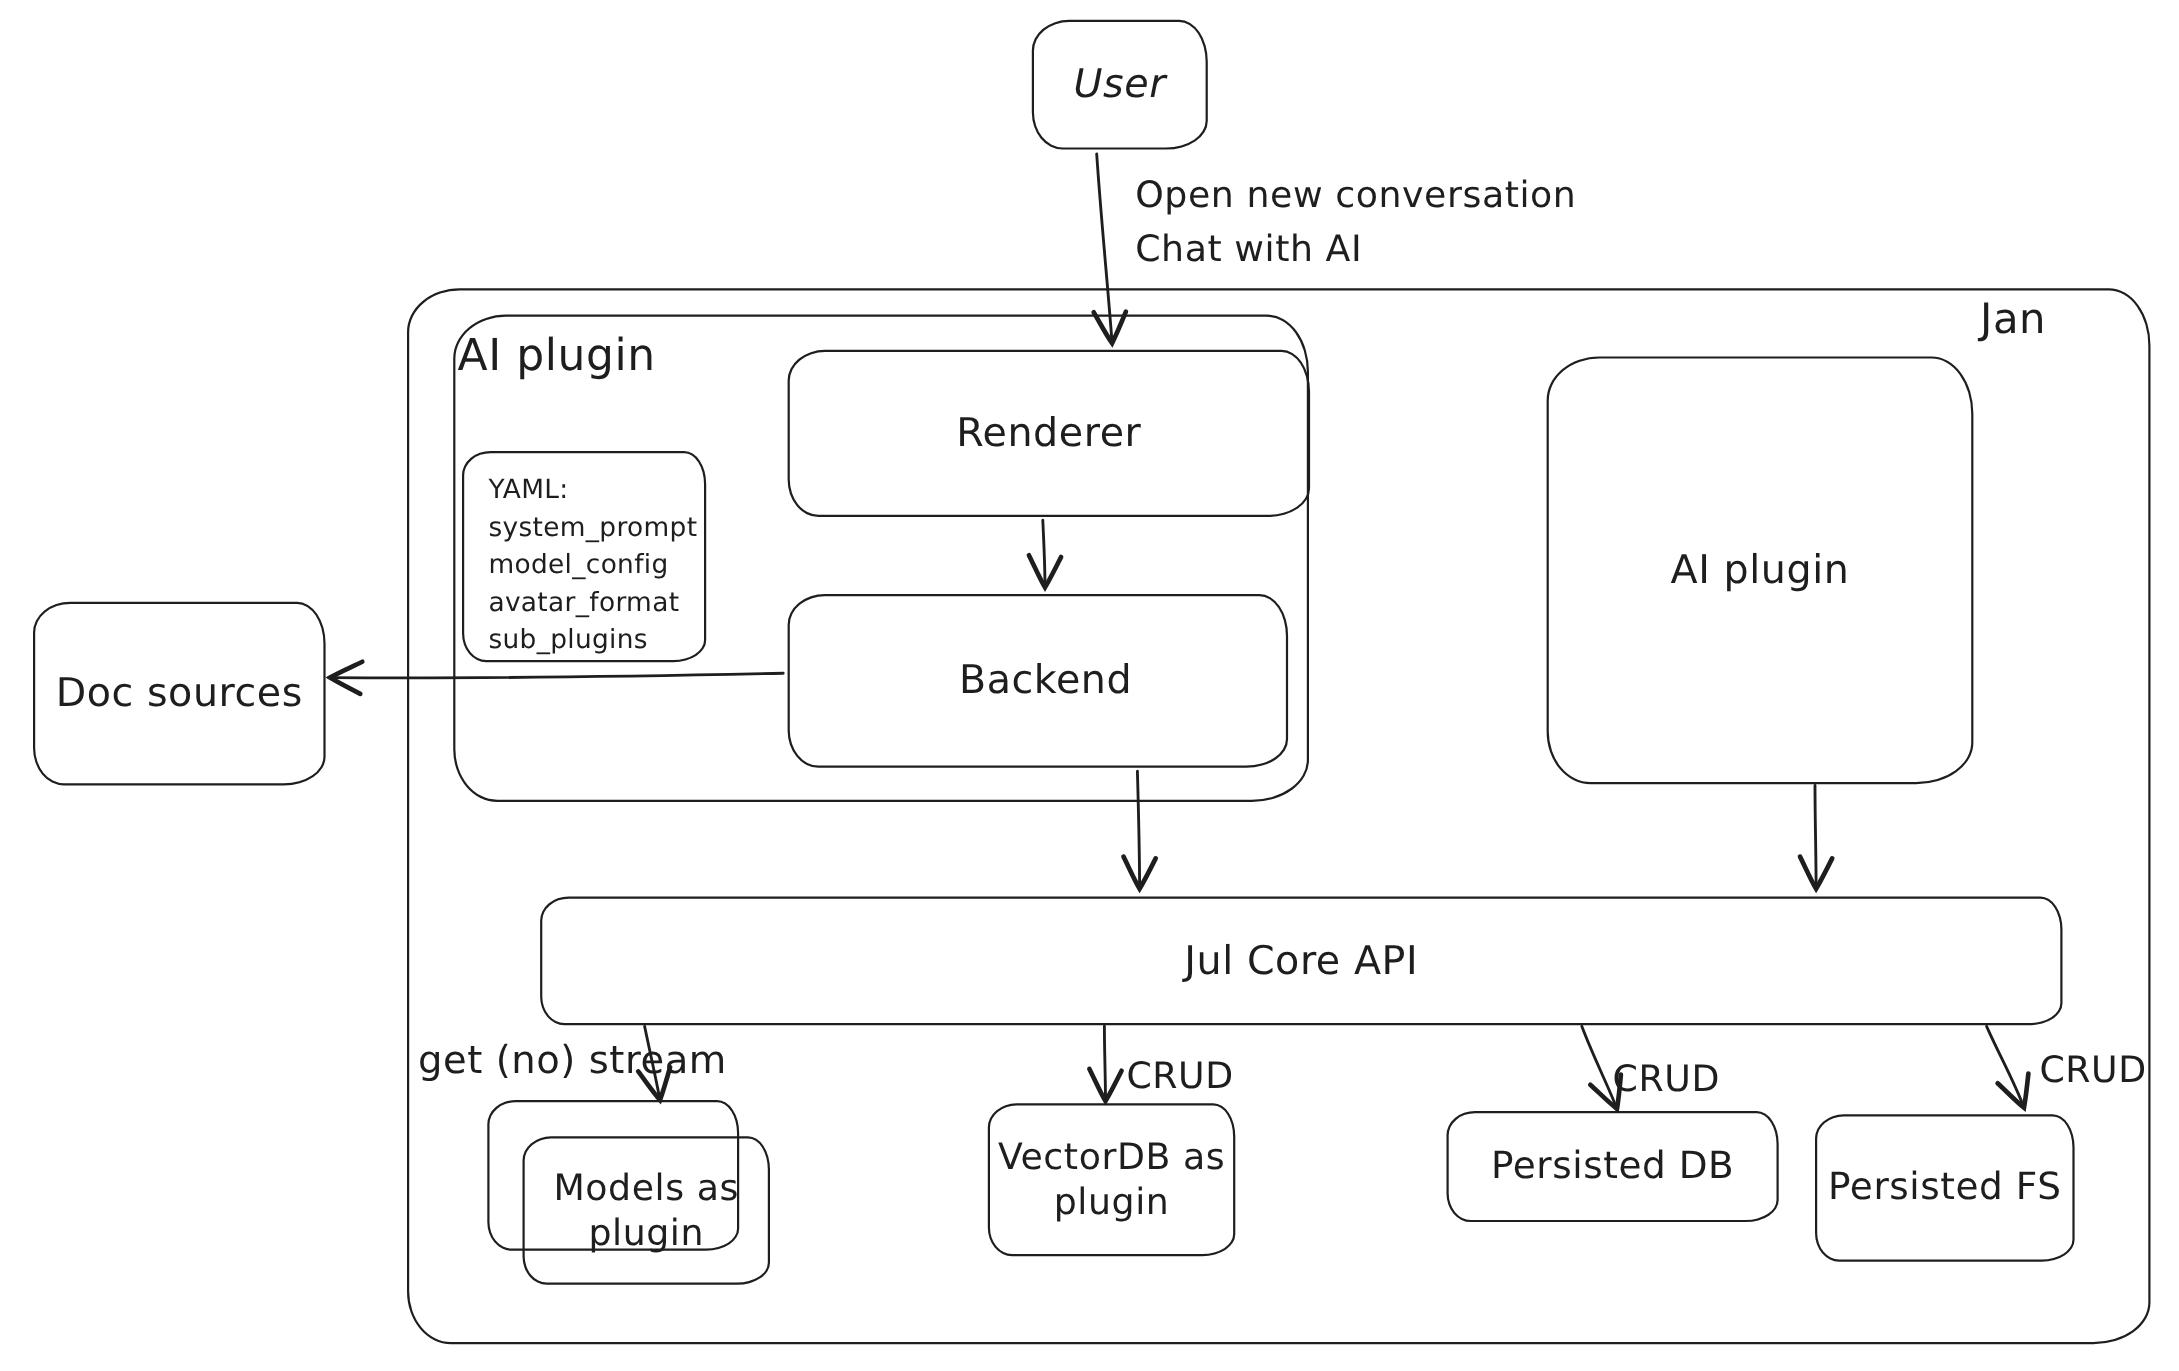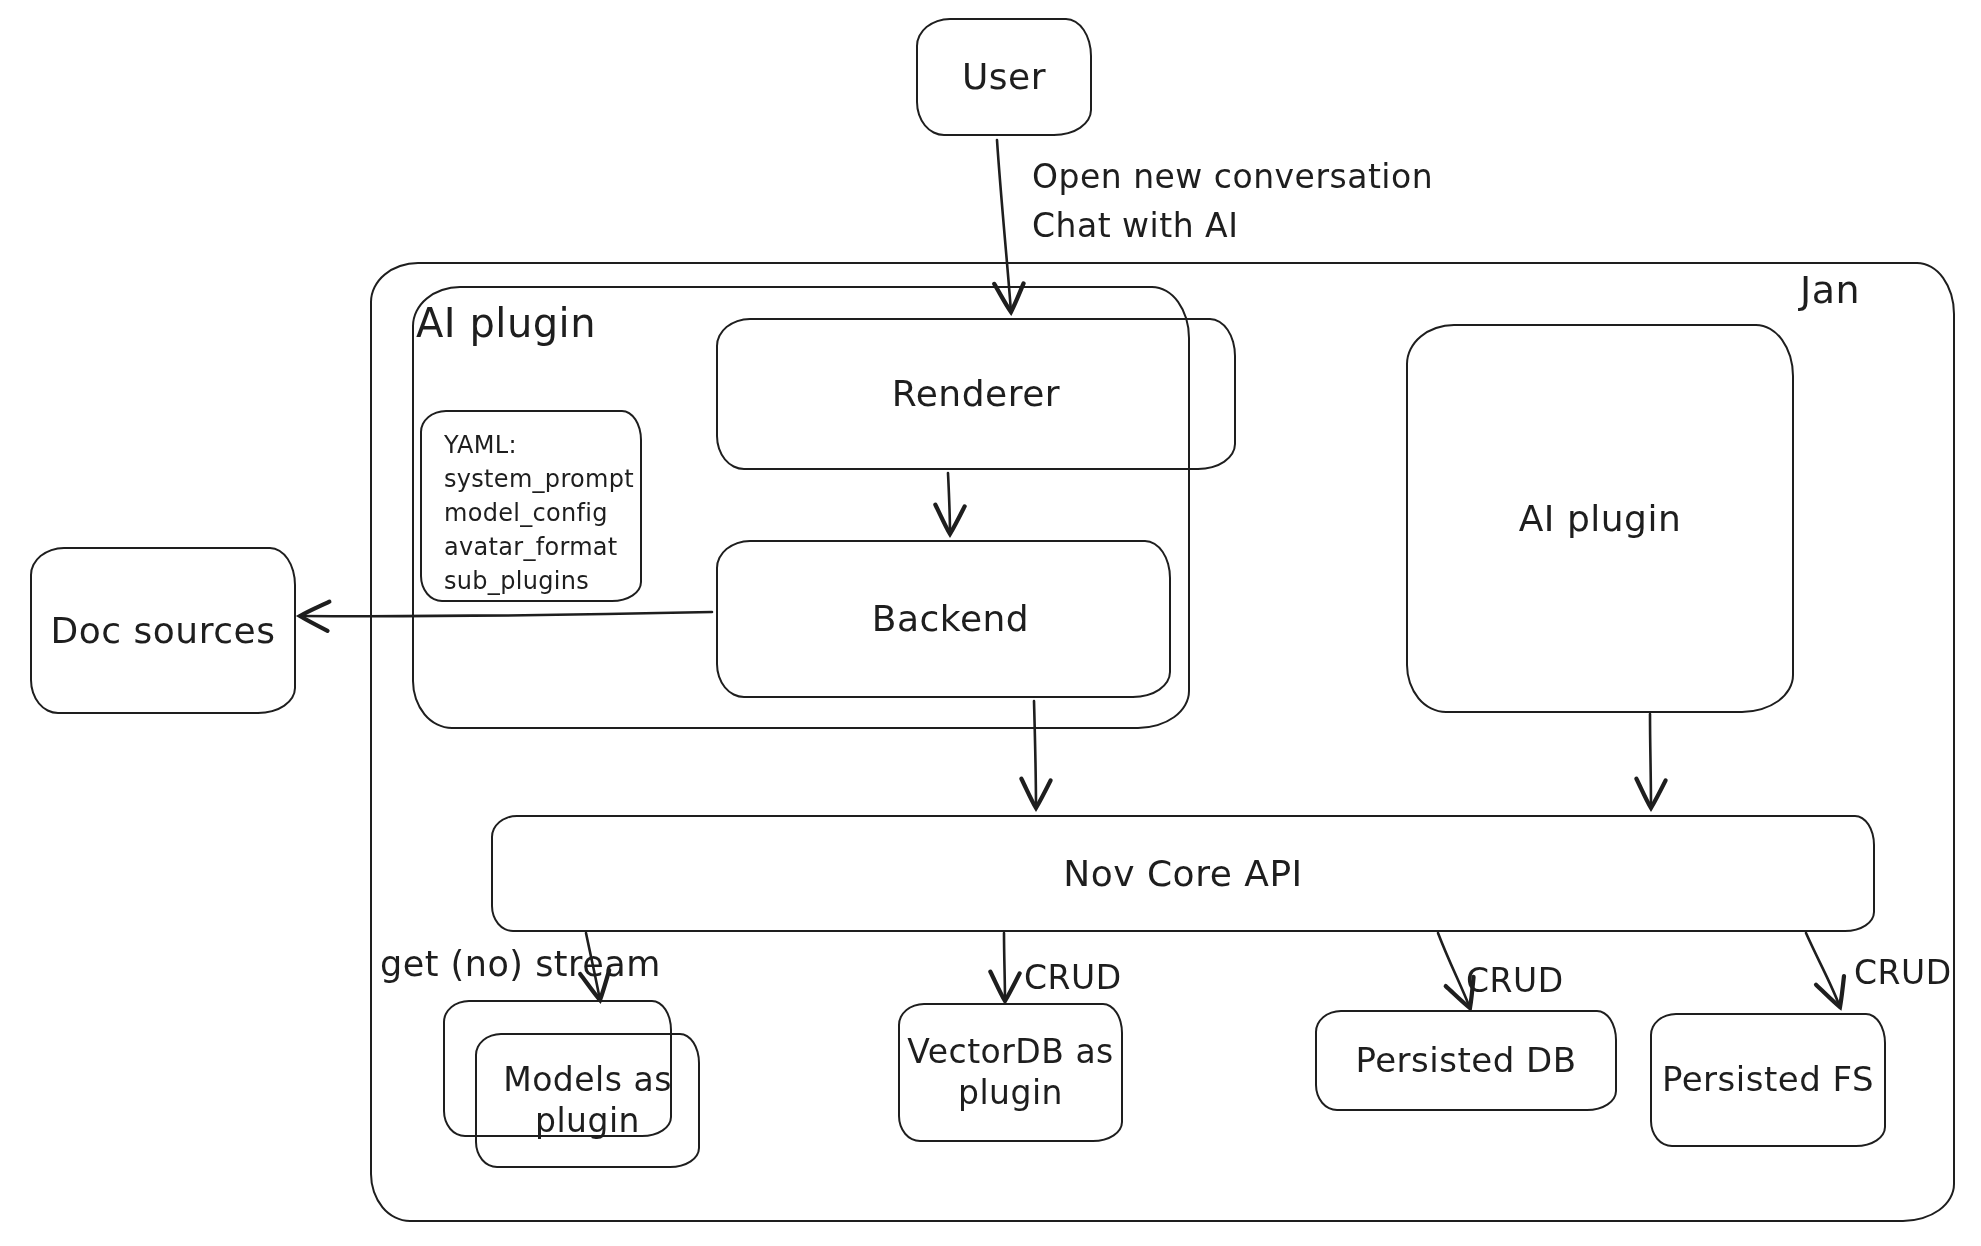--- a/index.html
+++ b/index.html
@@ -82,59 +82,59 @@
     <path d="M 948 473 C 949 494, 950 514, 950 534" marker-end="url(#ah)"></path>
     <path d="M 1034 701 C 1035 738, 1036 772, 1036 808" marker-end="url(#ah)"></path>
     <path d="M 712 612 C 575 615, 440 617, 300 616" marker-end="url(#ah)"></path>
     <path d="M 1650 714 C 1650 746, 1651 776, 1651 808" marker-end="url(#ah)"></path>
     <path d="M 586 933 C 591 957, 596 979, 600 1000" marker-end="url(#ah)"></path>
     <path d="M 1004 933 C 1004 957, 1005 979, 1005 1001" marker-end="url(#ah)"></path>
     <path d="M 1438 933 C 1449 962, 1461 985, 1470 1008" marker-end="url(#ah)"></path>
     <path d="M 1806 933 C 1818 960, 1831 983, 1840 1007" marker-end="url(#ah)"></path>
   </svg>
 
-  <div class="node r-md" style="left:916px; top:18px; width:176px; height:118px;">
+  <div class="node r-md" style="left:938px; top:18px; width:160px; height:118px;font-style:italic;">
     <span class="label fs36">User</span>
   </div>
 
   <div class="edge-label" style="left:1032px; top:157px;">Open new conversation</div>
   <div class="edge-label" style="left:1032px; top:206px;">Chat with AI</div>
 
   <div class="node r-lg" style="left:370px; top:262px; width:1585px; height:960px;"></div>
   <div class="corner-label" style="left:1800px; top:268px; font-size:38px;">Jan</div>
 
   <div class="node r-lg" style="left:412px; top:286px; width:778px; height:443px;"></div>
   <div class="corner-label" style="left:416px; top:300px;">AI plugin</div>
 
   <div class="note r-sm" style="left:420px; top:410px; width:222px; height:192px;">
     <span>YAML:</span>
     <span>system_prompt</span>
     <span>model_config</span>
     <span>avatar_format</span>
     <span>sub_plugins</span>
   </div>
 
-  <div class="node r-md" style="left:716px; top:318px; width:520px; height:152px;">
+  <div class="node r-md" style="left:716px; top:318px; width:475px; height:152px;">
     <span class="label fs36">Renderer</span>
   </div>
 
   <div class="node r-md" style="left:716px; top:540px; width:455px; height:158px;padding-left:14px;">
     <span class="label fs36">Backend</span>
   </div>
 
   <div class="node r-md" style="left:30px; top:547px; width:266px; height:167px;">
     <span class="label fs36">Doc sources</span>
   </div>
 
   <div class="node r-lg" style="left:1406px; top:324px; width:388px; height:389px;">
     <span class="label fs36">AI plugin</span>
   </div>
 
   <div class="node r-sm" style="left:491px; top:815px; width:1384px; height:117px;">
-    <span class="label fs36">Nov Core API</span>
+    <span class="label fs36">Jul Core API</span>
   </div>
 
   <div class="edge-label" style="left:364px; top:944px; font-size:35px;margin-left:16px;">get (no) stream</div>
   <div class="edge-label" style="left:1024px; top:958px;">CRUD</div>
   <div class="edge-label" style="left:1466px; top:961px;">CRUD</div>
   <div class="edge-label" style="left:1854px; top:953px;">CRUD</div>
 
   <div class="node r-sm" style="left:443px; top:1000px; width:229px; height:137px;"></div>
   <div class="node r-sm two-line" style="left:475px; top:1033px; width:225px; height:135px;">
     <span class="label fs33">

